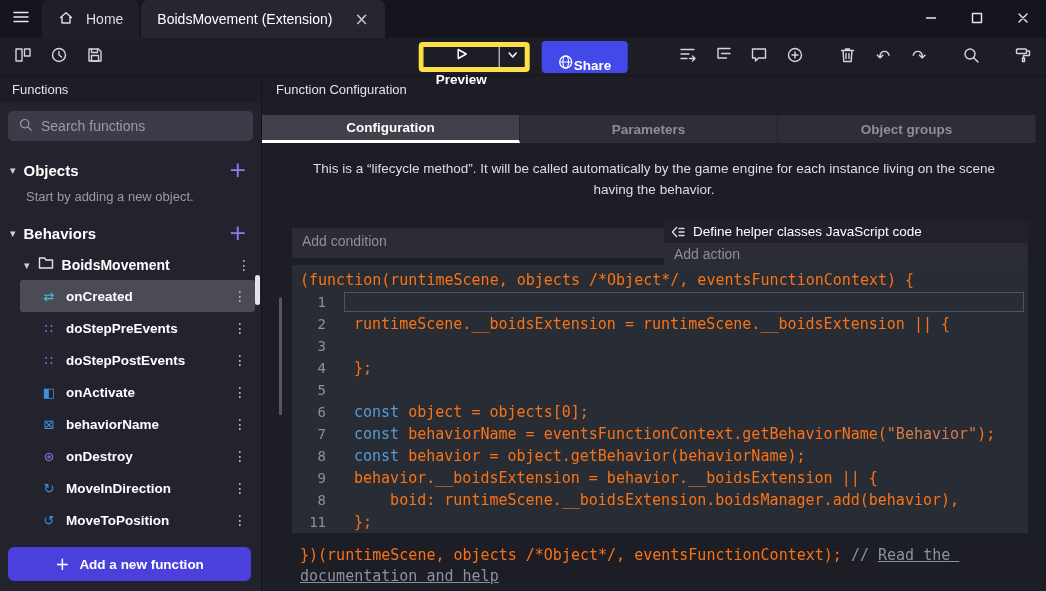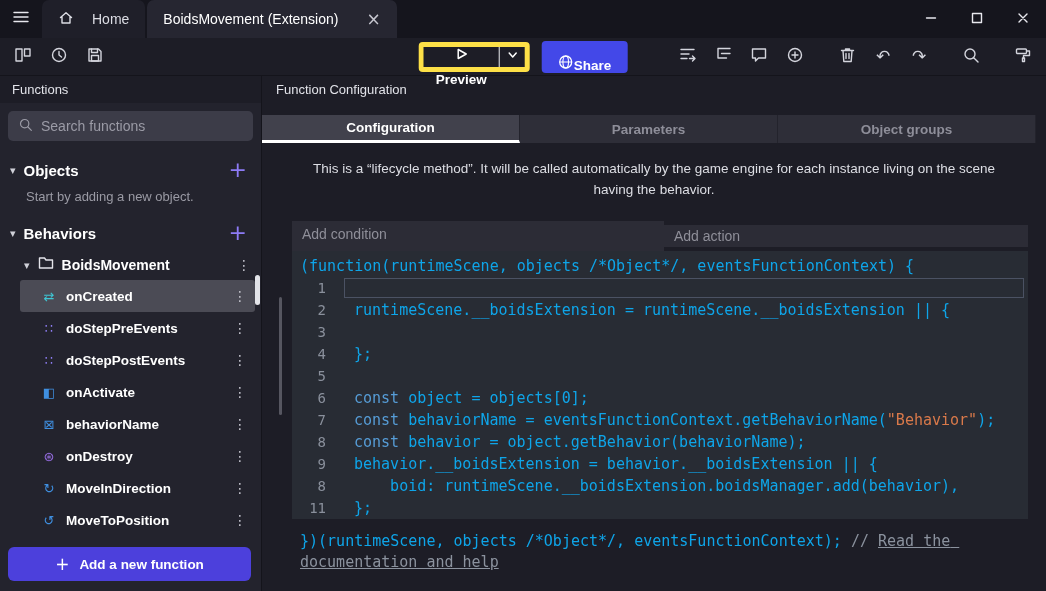--- a/index.html
+++ b/index.html
@@ -9,21 +9,21 @@
     background:#15151d; color:#e8e8ee;
     font-family:"Liberation Sans", sans-serif;
     user-select:none;
   }
   [data-interactable="true"] { cursor:pointer; }
   .icon-stroke svg { fill:none; stroke:currentColor; stroke-width:1.4; stroke-linecap:round; stroke-linejoin:round; }
 
   
   .titlebar { height:38px; display:flex; align-items:stretch; background:#15151d; }
   .menu-btn { width:42px; display:flex; align-items:center; justify-content:center; color:#e8e8ee; }
-  .tab { display:flex; align-items:center; gap:18px; padding:0 16px; font-size:14px; border-radius:7px 7px 0 0; }
+  .tab { display:flex; align-items:center; gap:12px; padding:0 16px; font-size:14px; border-radius:7px 7px 0 0; }
   .tab-home { background:#1f1f29; color:#dcdde4; }
   .tab-ext  { background:#262631; margin-left:2px; color:#fff; font-weight:500; }
   .tab-close { margin-left:10px; font-size:17px; line-height:1; color:#c6c6cf; font-family:"DejaVu Sans",sans-serif; }
   .win-controls { margin-left:auto; display:flex; }
   .win-btn { width:46px; display:flex; align-items:center; justify-content:center; color:#e8e8ee; }
 
   
   .toolbar { height:38px; background:#1d1d26; display:flex; align-items:center; position:relative; border-bottom:1px solid #14141b; }
   .tb-left { display:flex; gap:14px; padding-left:12px; }
   .tb-center { position:absolute; left:50%; transform:translateX(-50%); display:flex; gap:12px; align-items:center; }
@@ -84,21 +84,21 @@
   .js-header .ic { color:#d6d7de; display:flex; align-items:center; }
   .add-action { height:22px; background:#2c2c36; color:#8f8f99; font-size:14px; display:flex; align-items:center; padding-left:10px; }
 
   
   .code { background:#282c34; padding-top:4px; font-family:"DejaVu Sans Mono",monospace; font-size:15px; }
   .code-header { height:22px; display:flex; align-items:center; padding-left:8px; white-space:pre; }
   .code-row { display:flex; height:22px; align-items:center; }
   .gutter { flex:0 0 44px; text-align:right; padding-right:10px; color:#8a909c; font-size:14px; }
   .code-content { flex:1; margin:0 4px 0 8px; padding-left:10px; height:20px; display:flex; align-items:center; white-space:pre; }
   .code-content.current { border:1px solid #4b5263; }
-  .tok-pl  { color:#0ea5e9; }
+  .tok-pl  { color:#f97316; }
   .tok-kw  { color:var(--c-kw,#569cd6); }
   .tok-cls { color:var(--c-cls,#4ec9b0); }
   .tok-str { color:var(--c-str,#d9794a); }
   .tok-cmt { color:var(--c-cmt,#8b929e); }
   .tok-link{ color:var(--c-cmt,#8b929e); text-decoration:underline; }
   .code-footer { margin-top:12px; padding-left:8px; font-family:"DejaVu Sans Mono",monospace; font-size:15px; line-height:21px; color:#d7dae0; white-space:pre-wrap; }
 </style>
 </head>
 <body>
 
@@ -343,20 +343,29 @@
     <div class="desc" data-interactable="false">
       <p data-interactable="false">This is a “lifecycle method”. It will be called automatically by the game engine for each instance living on the scene having the behavior.</p>
     </div>
 
     <div class="events" data-interactable="false">
       <div class="event-scroll-thumb" data-interactable="true"></div>
 
       <div class="event-top" data-interactable="false">
         <div class="cond-cell" data-interactable="true">Add condition</div>
         <div class="action-col">
+          <div class="js-header" data-interactable="true">
+            <span class="ic icon-stroke" data-interactable="false">
+              <svg width="16" height="14" viewBox="0 0 16 14">
+                  <path d="M6.5 2.5 2.5 7l4 4.5" stroke-width="1.5"></path>
+                  <path d="M9 3.5h5M9 7h5M9 10.5h5" stroke-width="1.5"></path>
+                </svg>
+            </span>
+            <span data-interactable="false">Define helper classes JavaScript code</span>
+          </div>
           <div class="add-action" data-interactable="true">Add action</div>
         </div>
       </div>
 
       <div class="code" data-interactable="true">
         <div class="code-header" id="code-header" data-interactable="true"><span class="tok-pl">(function(runtimeScene, objects /*Object*/, eventsFunctionContext) {</span></div>
         <div id="code-lines" data-interactable="false">
             <div class="code-row" data-interactable="true">
               <span class="gutter" data-interactable="false">1</span>
               <span class="code-content current"></span>

